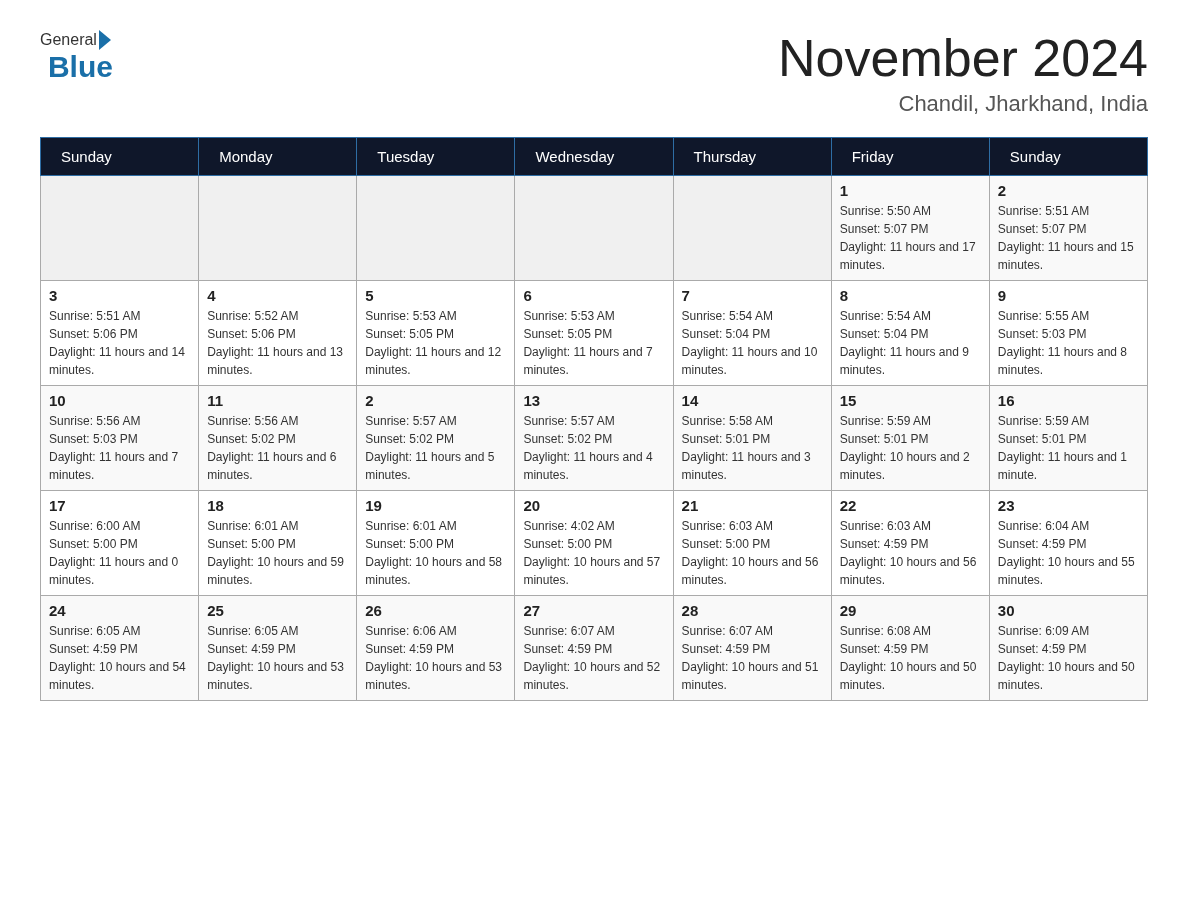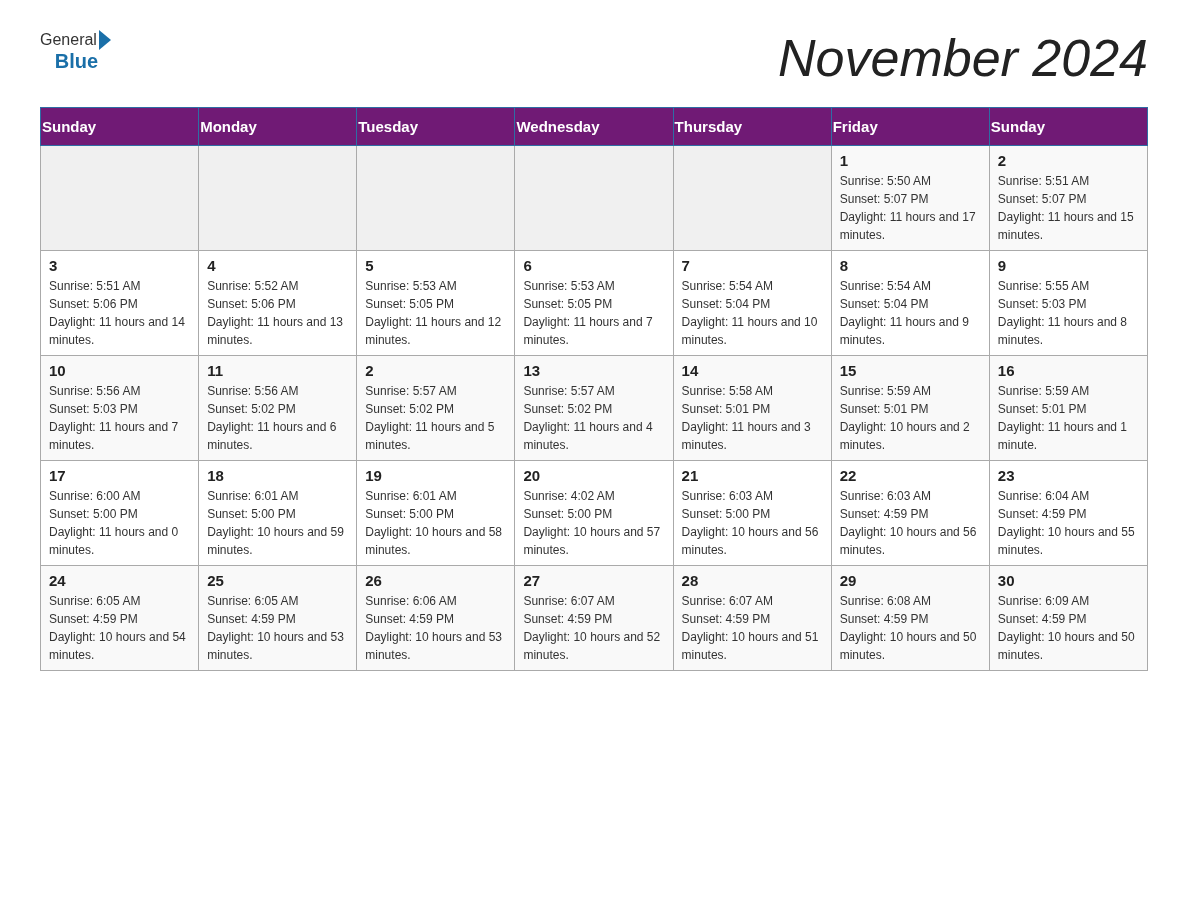--- a/index.html
+++ b/index.html
@@ -12,54 +12,54 @@
     }
     .header {
       display: flex;
       justify-content: space-between;
       align-items: flex-start;
       margin-bottom: 20px;
     }
     .logo {
       display: flex;
       flex-direction: column;
-      align-items: center;
+      align-items: flex-end;
     }
     .logo-general { color: #333; }
     .logo-arrow {
       width: 0; height: 0;
       border-left: 12px solid #1a6fa8;
       border-top: 10px solid transparent;
       border-bottom: 10px solid transparent;
       margin: 0 2px;
     }
-    .logo-blue { color: #1a6fa8; font-size: 20px; font-weight: bold; margin-left: 0; }
-    .title-block { text-align: right; font-style: italic; }
+    .logo-blue { color: #1a6fa8; font-size: 30px; font-weight: bold; margin-left: 0; }
+    .title-block { text-align: right; }
     .month-title {
       font-size: 52px;
       font-weight: normal;
       color: #222;
       line-height: 1.1;
     }
     .location {
       font-size: 22px;
       color: #555;
       margin-top: 4px;
     }
     table {
       width: 100%;
       border-collapse: collapse;
       table-layout: fixed;
     }
     thead tr th {
-      background: #701a75;
+      background: #0f172a;
       color: #fff;
-      padding: 10px 1px;
+      padding: 10px 20px;
       font-size: 15px;
-      font-weight: bold;
+      font-weight: normal;
       text-align: left;
       border: 1px solid #2e6da4;
     }
     tbody tr td {
       border: 1px solid #aaa;
       vertical-align: top;
       padding: 6px 8px;
       min-height: 90px;
       height: 100px;
       background: #fff;
@@ -89,20 +89,21 @@
 <div class="header">
   <div class="logo">
     <div class="logo-text-line">
       <span class="logo-general">General</span>
       <div class="logo-arrow"></div>
     </div>
     <span class="logo-blue">Blue</span>
   </div>
   <div class="title-block">
     <div class="month-title">November 2024</div>
+    <div class="location">Chandil, Jharkhand, India</div>
   </div>
 </div>
 
 <table>
   <thead>
     <tr>
     <th>Sunday</th>
         <th>Monday</th>
         <th>Tuesday</th>
         <th>Wednesday</th>

